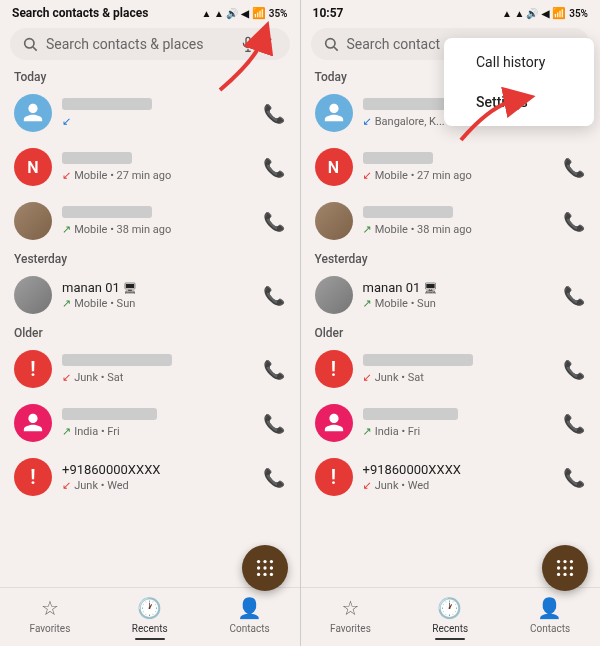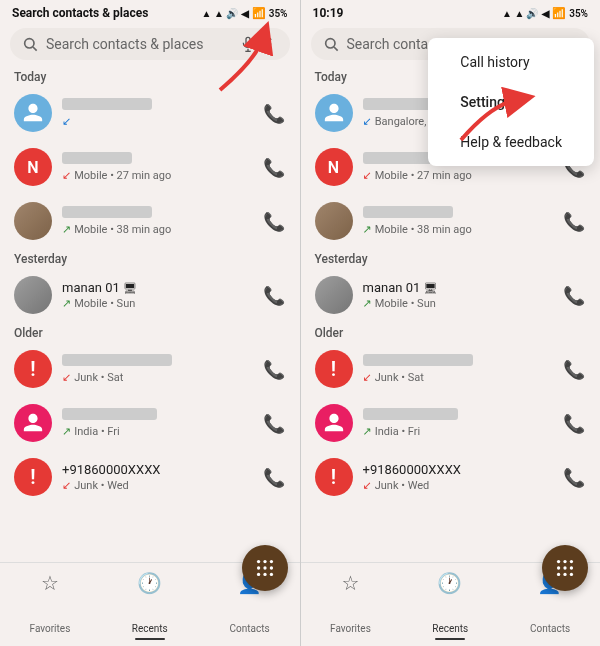--- a/index.html
+++ b/index.html
@@ -134,21 +134,21 @@
       flex-direction: column;
       align-items: center;
       padding: 8px 0 6px;
       font-size: 10px;
       color: #666;
       gap: 3px;
     }
     .nav-item.active { color: #333; }
     .nav-item.active .nav-icon { color: #333; }
     .nav-icon { font-size: 20px; }
-    .nav-label { font-size: 10px; margin-top: 25px; }
+    .nav-label { font-size: 10px; }
     .recents-indicator {
       width: 30px;
       height: 2px;
       background: #333;
       margin: 0 auto;
       border-radius: 1px;
       margin-top: 1px;
     }
     .fab {
       position: absolute;
@@ -370,40 +370,39 @@
     </defs>
     <path d="M 20 70 Q 55 40 62 20" stroke="#e53935" stroke-width="4" fill="none" marker-end="url(#arrowhead-l)"></path>
   </svg>
 </div>
 
 <div class="panel-separator"></div>
 
 <div class="phone-panel" style="position:relative;">
 
   <div class="status-bar">
-    <span style="font-size:12px;font-weight:700;color:#111;">10:19</span>
+    <span style="font-size:12px;font-weight:700;color:#111;">10:57</span>
     <div class="status-right">
       <span style="font-size:10px;">▲ ▲ 🔊 ◀</span>
       <span style="font-size:11px;">📶</span>
       <span style="font-size:10px;">35%</span>
     </div>
   </div>
 
   <div class="search-bar">
     <svg class="search-icon-svg" width="16" height="16" viewBox="0 0 24 24" fill="none" stroke="#666" stroke-width="2.5">
       <circle cx="11" cy="11" r="7"></circle>
         <line x1="16.5" y1="16.5" x2="22" y2="22"></line>
     </svg>
     <span class="search-text">Search contact</span>
   </div>
 
   <div class="dropdown-overlay">
     <div class="dropdown-item">Call history</div>
     <div class="dropdown-item" style="font-weight:500;">Settings</div>
-    <div class="dropdown-item">Help &amp; feedback</div>
   </div>
 
   <div class="section-label">Today</div>
 
   <div class="call-item">
     <div class="avatar avatar-blue">
       <svg width="22" height="22" viewBox="0 0 24 24" fill="white">
           <path d="M12 12c2.7 0 5-2.3 5-5s-2.3-5-5-5-5 2.3-5 5 2.3 5 5 5zm0 2c-3.3 0-10 1.7-10 5v2h20v-2c0-3.3-6.7-5-10-5z"></path>
         </svg>
     </div>

